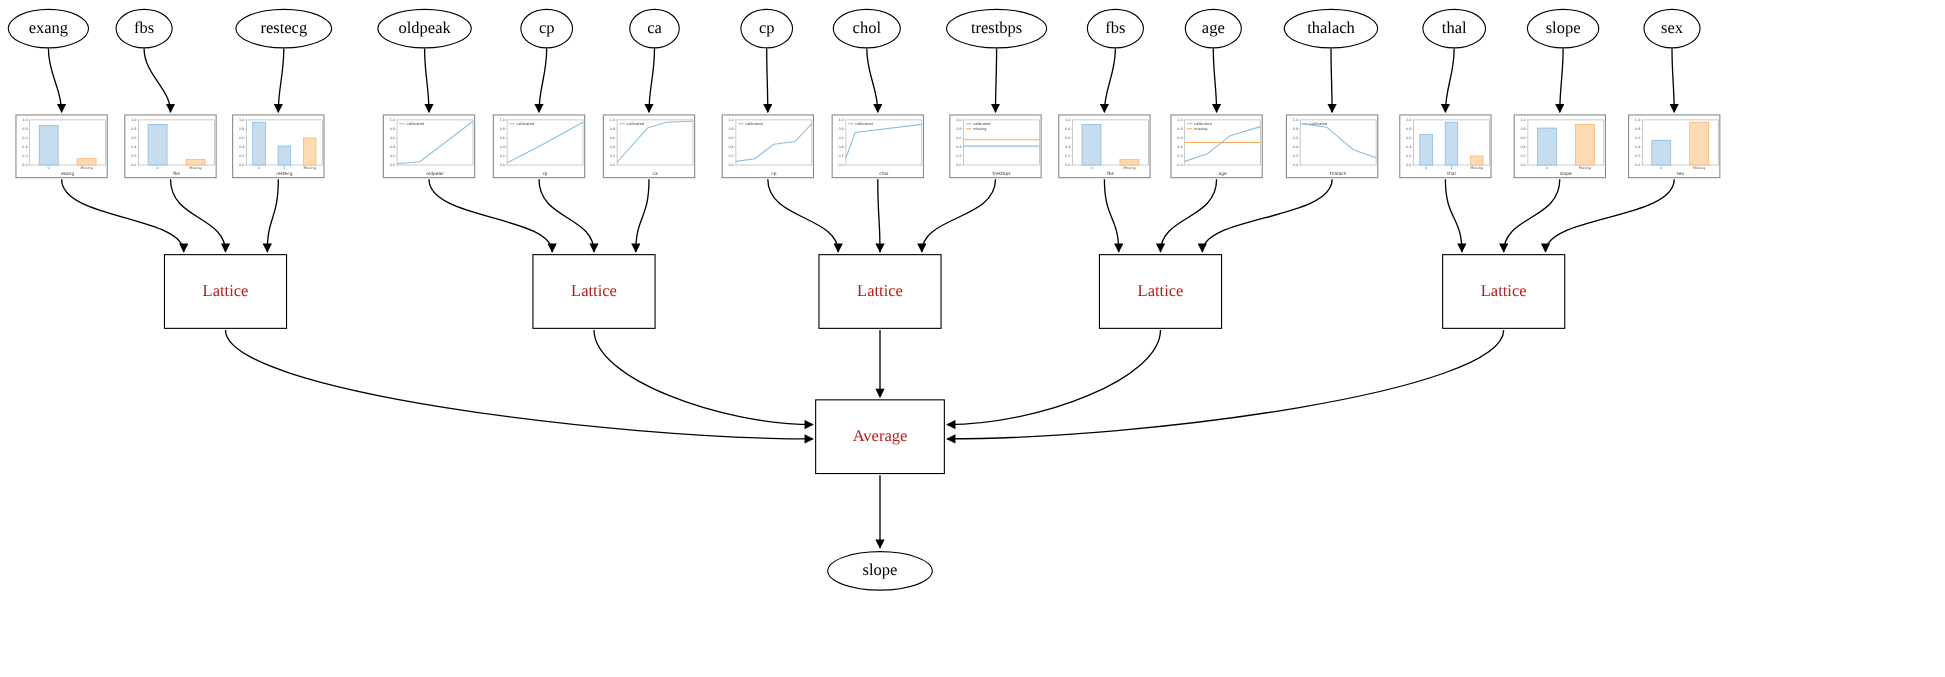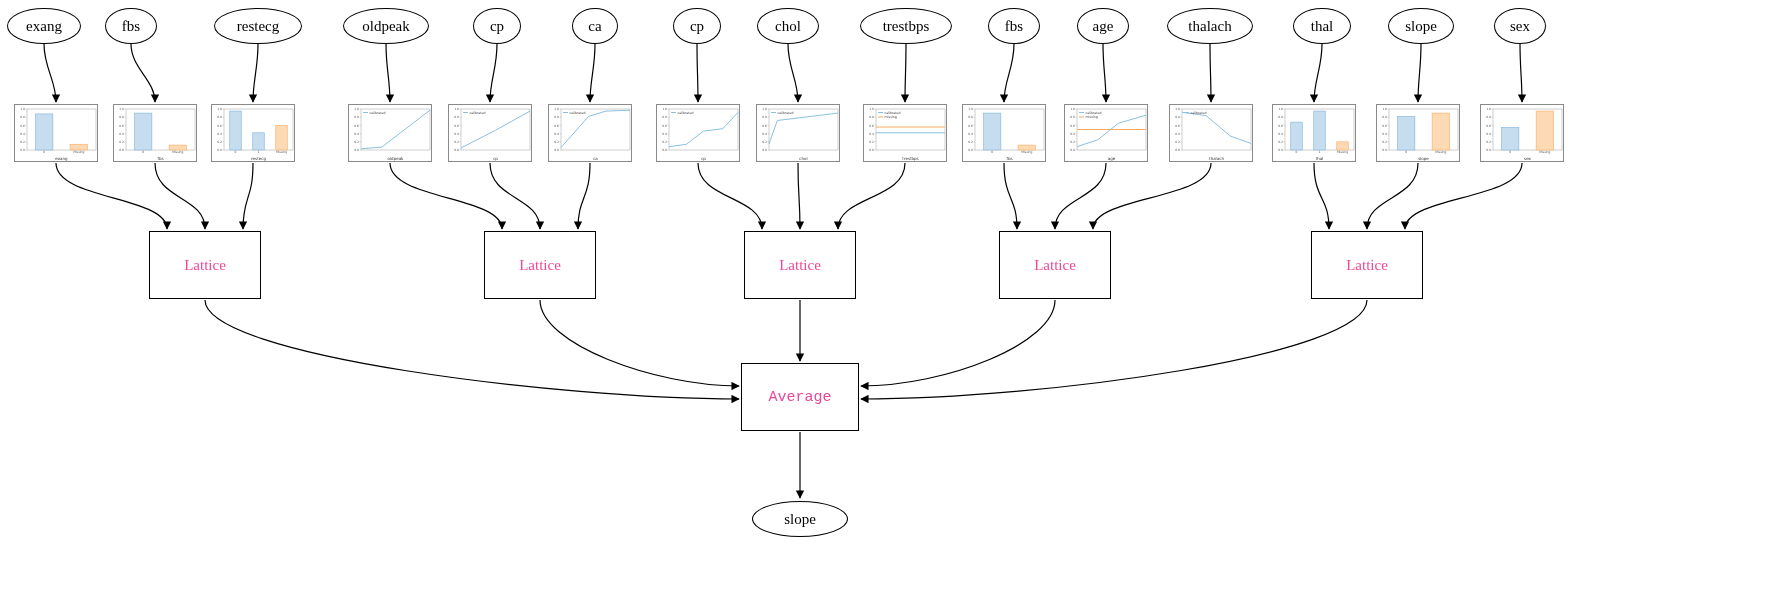--- a/index.html
+++ b/index.html
@@ -2,21 +2,21 @@
 <html><head>
 <meta charset="utf-8">
 <style>
   html,body{margin:0;padding:0;background:#ffffff;}
   #canvas{position:relative;width:1768px;height:615px;background:#ffffff;overflow:hidden;
           font-family:"Liberation Serif", serif;}
   #edges{position:absolute;left:0;top:0;width:1768px;height:615px;pointer-events:none;}
   .node-ellipse{position:absolute;border:1px solid #000;border-radius:50%;background:#fff;
     display:flex;align-items:center;justify-content:center;font-size:15px;color:#000;box-sizing:border-box;}
   .node-box{position:absolute;border:1px solid #000;background:#fff;display:flex;align-items:center;
-    justify-content:center;font-size:15px;color:#ec4899;box-sizing:border-box;}
+    justify-content:center;font-size:15px;color:#b91c1c;box-sizing:border-box;}
   .thumb{position:absolute;border:1px solid #8a8a8a;background:#fff;box-sizing:border-box;}
   .thumb svg{display:block;}
 </style>
 </head>
 <body>
 
 <div id="canvas">
   <svg id="edges" xmlns="http://www.w3.org/2000/svg">
     <defs>
       <marker id="arrow" viewBox="0 0 10 10" refX="9" refY="5" markerWidth="9" markerHeight="7" orient="auto">
@@ -406,16 +406,16 @@
           <rect x="55.125" y="6.050000000000004" width="17.25" height="38.949999999999996" fill="#fdd9b4" stroke="#fbab60" stroke-width="0.6"></rect>
           <text x="63.75" y="48.4" font-size="3" text-anchor="middle" fill="#555555" font-family="&quot;DejaVu Sans&quot;, sans-serif">Missing</text>
           <text x="46.5" y="54.5" font-size="4" text-anchor="middle" fill="#333" font-family="&quot;DejaVu Sans&quot;, sans-serif">sex</text>
         </svg>
       </div>
       <div class="node-box" style="left: 149px; top: 231px; width: 112px; height: 68px;">Lattice</div>
       <div class="node-box" style="left: 484px; top: 231px; width: 112px; height: 68px;">Lattice</div>
       <div class="node-box" style="left: 744px; top: 231px; width: 112px; height: 68px;">Lattice</div>
       <div class="node-box" style="left: 999px; top: 231px; width: 112px; height: 68px;">Lattice</div>
       <div class="node-box" style="left: 1311px; top: 231px; width: 112px; height: 68px;">Lattice</div>
-      <div class="node-box" style="left: 741px; top: 363px; width: 118px; height: 68px; font-family: Liberation Mono, monospace;">Average</div>
+      <div class="node-box" style="left: 741px; top: 363px; width: 118px; height: 68px;">Average</div>
       <div class="node-ellipse" style="left: 752px; top: 501px; width: 96px; height: 36px;">slope</div>
     </div>
 </div>
 
 </body></html>

